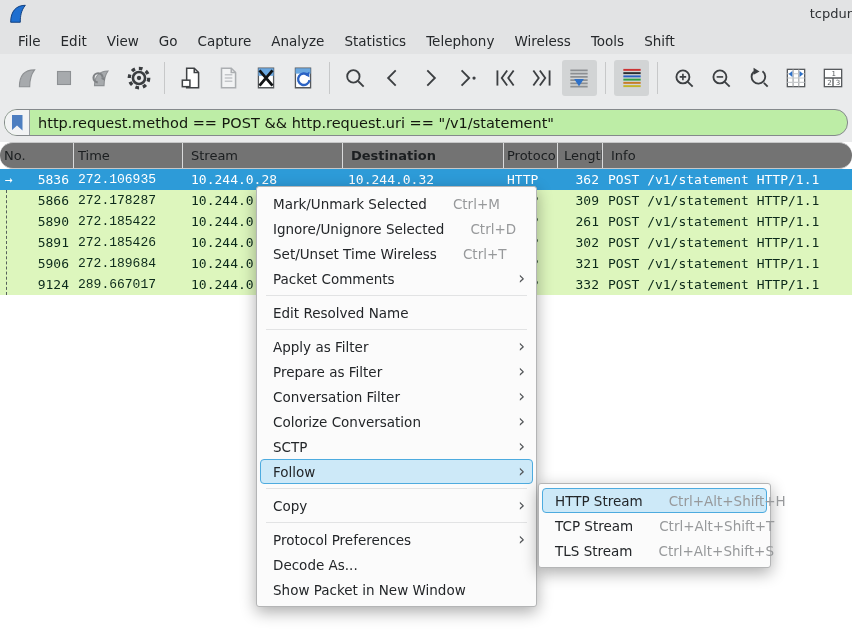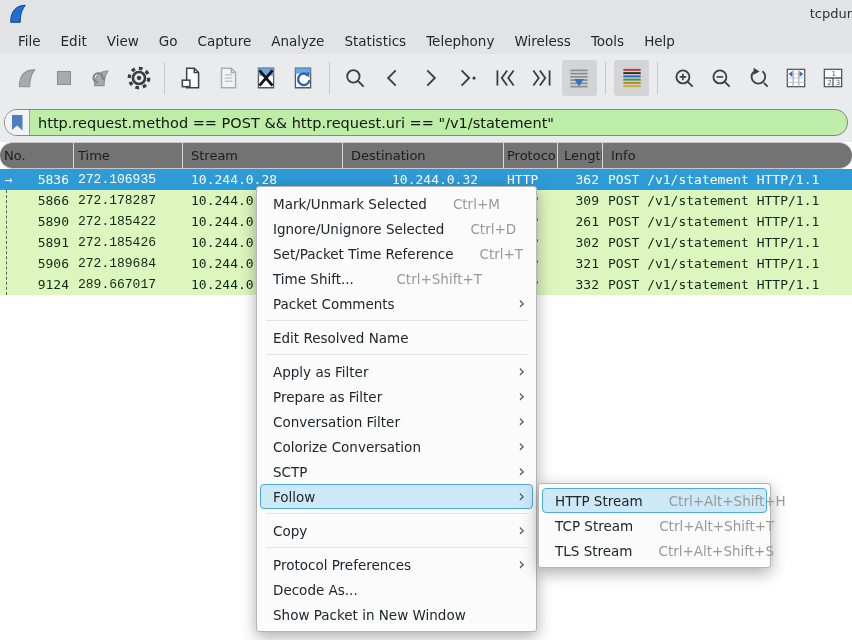--- a/index.html
+++ b/index.html
@@ -43,34 +43,34 @@
   
   .grid7 { display:grid; grid-template-columns:74px 109px 160px 161px 54px 45px 1fr; }
   .pktheader { position:absolute; top:142px; left:0; right:0; height:27px; background:#737373;
                border-top:1px solid #c6c7c8; border-bottom:1px solid #c6c7c8;
                font-size:13px; color:#1b1e20;border-radius:13px; }
   .hc { display:flex; align-items:center; border-right:1px solid #dadbdc;
         overflow:hidden; white-space:nowrap; }
   .hc:nth-child(1){ padding-left:4px; }
   .hc:nth-child(2){ padding-left:4px; }
   .hc:nth-child(3){ padding-left:8px; }
-  .hc:nth-child(4){ padding-left:8px; }
+  .hc:nth-child(4){ padding-left:8px;font-weight:bold; }
   .hc:nth-child(5){ padding-left:3px; }
   .hc:nth-child(6){ padding-left:6px; }
   .hc:nth-child(7){ padding-left:8px; border-right:none; }
 
   .rows { position:absolute; top:169px; left:0; right:0; }
   .prow { height:21px; align-items:center; white-space:nowrap;
           font-family:"DejaVu Sans Mono", monospace; font-size:13px;
           background:#ddf6bd; color:#0c2a1b; overflow:hidden; }
   .prow.selected { background:#2d9bd8; color:#ffffff; }
   .c-no   { text-align:right; padding-right:5px; position:relative; }
   .c-time { padding-left:4px;font-family:Liberation Mono, monospace; }
   .c-src  { padding-left:8px; }
-  .c-dst  { padding-left:5px;margin-left:44px; }
+  .c-dst  { padding-left:5px; }
   .c-proto{ padding-left:3px; }
   .c-len  { text-align:right; padding-right:4px; }
   .c-info { padding-left:5px; }
   .row-pointer { position:absolute; left:5px; top:0; color:#ffffff; font-size:13px; }
   .gutter-line { position:absolute; left:6px; top:21px; height:105px; width:0;
                  border-left:1px dashed #55615a; }
 
   
   .cmenu { position:absolute; left:256px; top:186px; width:281px; z-index:5;
            background:#fbfbfb; border:1px solid #b4b5b6; border-radius:3px;
@@ -105,21 +105,21 @@
   <span class="mi">File</span>
   <span class="mi">Edit</span>
   <span class="mi">View</span>
   <span class="mi">Go</span>
   <span class="mi">Capture</span>
   <span class="mi">Analyze</span>
   <span class="mi">Statistics</span>
   <span class="mi">Telephony</span>
   <span class="mi">Wireless</span>
   <span class="mi">Tools</span>
-  <span class="mi">Help</span>
+  <span class="mi">Shift</span>
 </div>
 
 <div class="toolbar">
   <div class="tbtn">
     <svg width="26" height="26" viewBox="0 0 24 24">
       <path d="M5 20 C5 10 10 4.5 19 4.5 C15.5 9 14.5 14.5 14.5 20 Z" fill="#a7aaad" stroke="#8d9093" stroke-width="1"></path>
     </svg>
   </div>
   <div class="tbtn">
     <svg width="26" height="26" viewBox="0 0 24 24">
@@ -348,27 +348,22 @@
     <span class="lbl">Mark/Unmark Selected</span>
     <span class="sc">Ctrl+M</span>
       <span></span>
   </div>
   <div class="mitem">
     <span class="lbl">Ignore/Unignore Selected</span>
     <span class="sc">Ctrl+D</span>
       <span></span>
   </div>
   <div class="mitem">
-    <span class="lbl">Set/Packet Time Reference</span>
+    <span class="lbl">Set/Unset Time Wireless</span>
     <span class="sc">Ctrl+T</span>
-      <span></span>
-  </div>
-  <div class="mitem">
-    <span class="lbl">Time Shift...</span>
-    <span class="sc">Ctrl+Shift+T</span>
       <span></span>
   </div>
   <div class="mitem">
     <span class="lbl">Packet Comments</span>
     <span class="sc"></span>
     <span class="sub-arrow">›</span>
   </div>
   <div class="msep"></div>
   <div class="mitem">
     <span class="lbl">Edit Resolved Name</span>

